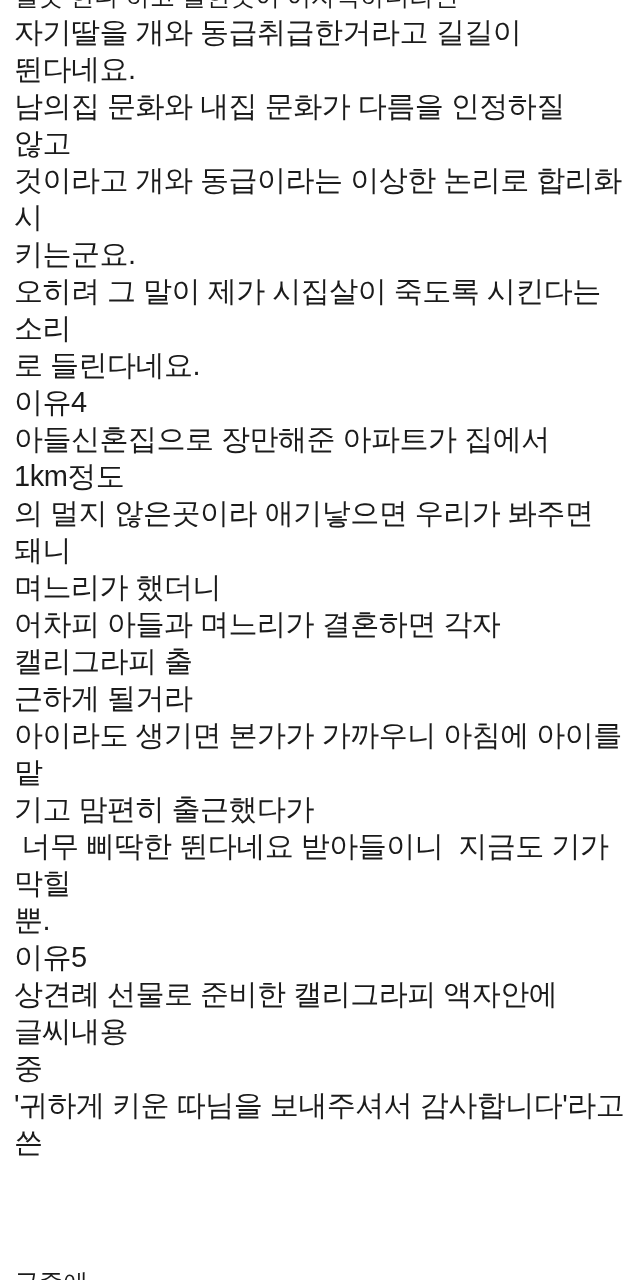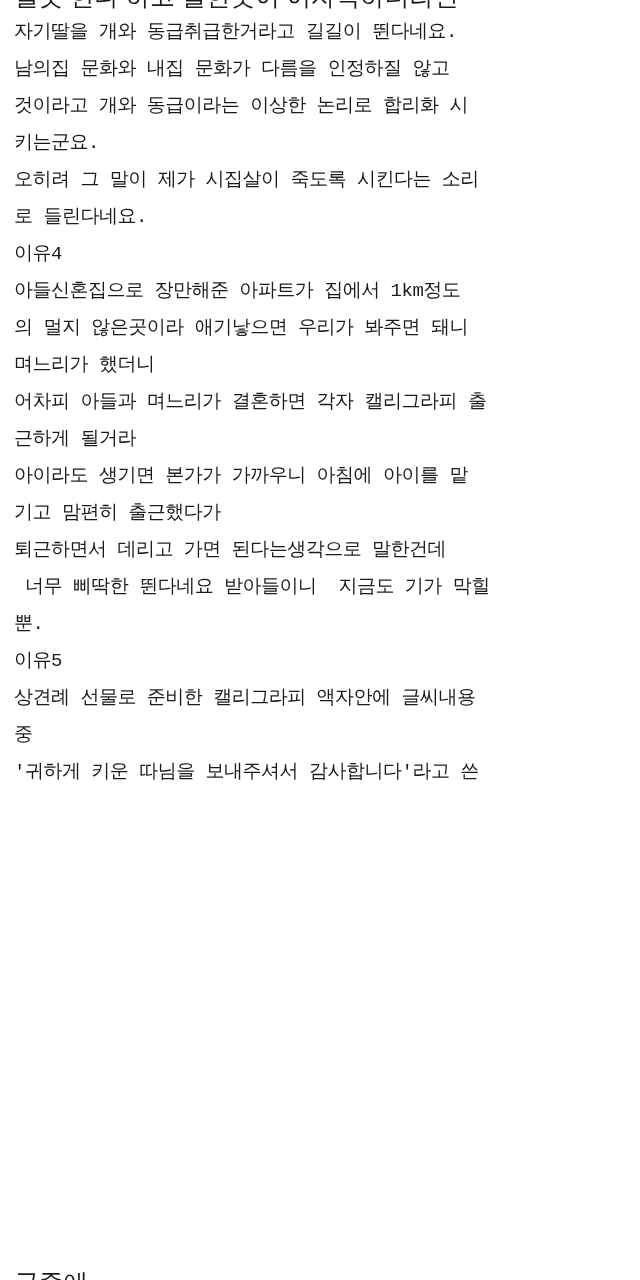--- a/index.html
+++ b/index.html
@@ -31,25 +31,24 @@
     position: absolute;
     top: -22px;
     left: 0;
     font-size: 25px;
     line-height: 37px;
     letter-spacing: -0.4px;
     color: #1b1b1b;
     white-space: nowrap;
   }
   .body-text {
-    font-size: 19px;
+    font-size: 29px;
     line-height: 37px;
     letter-spacing: -0.5px;
     color: #1b1b1b;
-    font-family: Liberation Mono, monospace;
   }
   .body-text p {
     margin: 0;
     padding: 0;
     white-space: pre-wrap;
     word-break: keep-all;
   }
   .clipped-bottom {
     position: absolute;
     left: 14px;
@@ -86,21 +85,20 @@
     <p>오히려 그 말이 제가 시집살이 죽도록 시킨다는 소리
 로 들린다네요.</p>
     <p>이유4</p>
     <p>아들신혼집으로 장만해준 아파트가 집에서 1km정도
 의 멀지 않은곳이라 애기낳으면 우리가 봐주면 돼니
 며느리가 했더니</p>
     <p>어차피 아들과 며느리가 결혼하면 각자 캘리그라피 출
 근하게 될거라</p>
     <p>아이라도 생기면 본가가 가까우니 아침에 아이를 맡
 기고 맘편히 출근했다가</p>
-    <p>퇴근하면서 데리고 가면 된다는생각으로 말한건데</p>
     <p> 너무 삐딱한 뛴다네요 받아들이니  지금도 기가 막힐
 뿐.</p>
     <p>이유5</p>
     <p>상견례 선물로 준비한 캘리그라피 액자안에 글씨내용
 중</p>
     <p>'귀하게 키운 따님을 보내주셔서 감사합니다'라고 쓴</p>
   </div>
 
   <div class="clipped-bottom">
     <div class="line">글중에</div>

